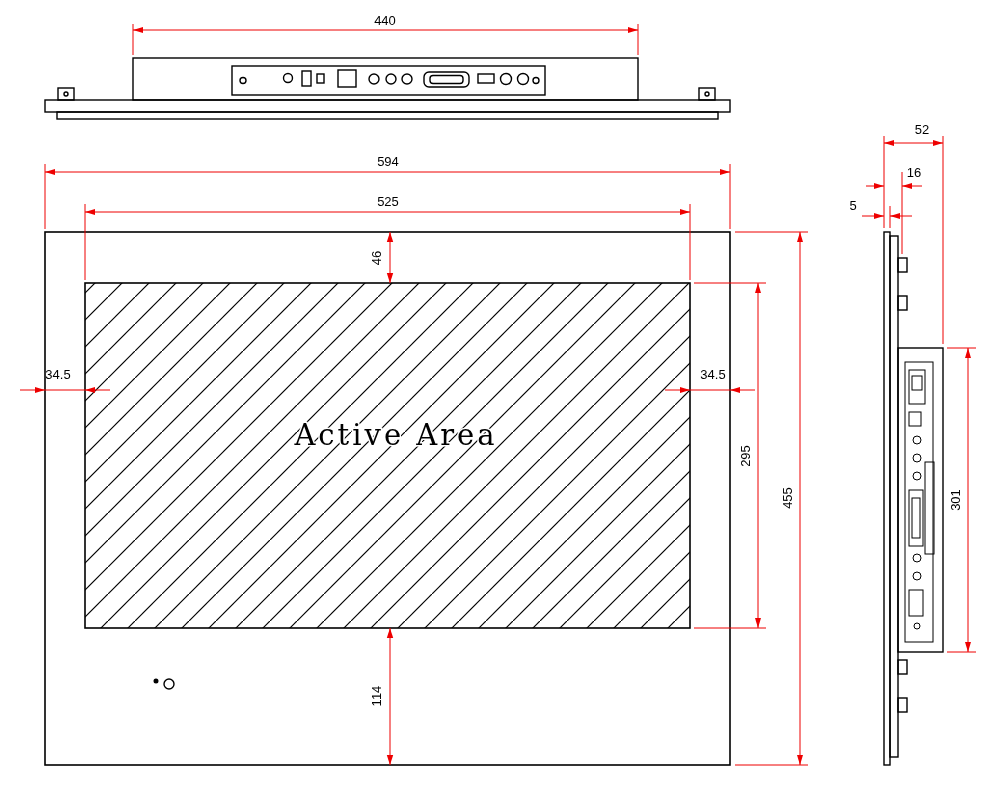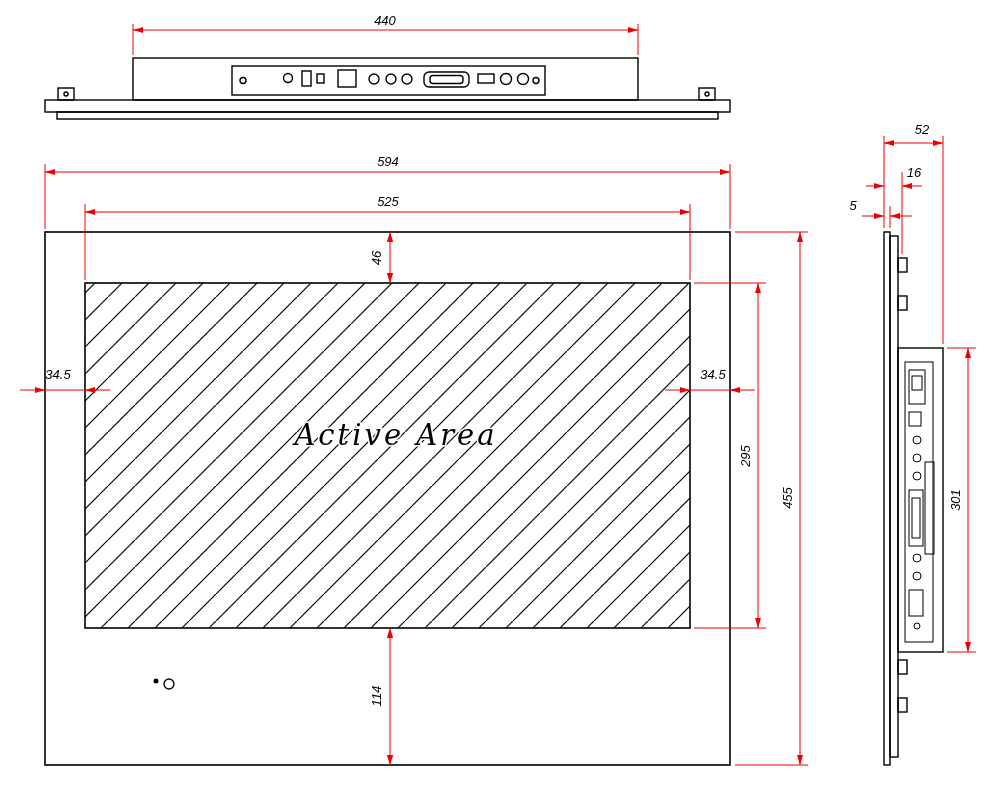--- a/index.html
+++ b/index.html
@@ -1,16 +1,16 @@
 <!DOCTYPE html>
 <html><head>
 <meta charset="utf-8">
 <style>
   html,body{margin:0;padding:0;background:#ffffff;}
-  .page{width:999px;height:800px;position:relative;background:#ffffff;overflow:hidden;font-style:italic;}
+  .page{width:999px;height:800px;position:relative;background:#ffffff;overflow:hidden;}
   svg{display:block;}
   text.dim{font-family:"Liberation Sans",sans-serif;font-size:13px;fill:#000;}
   text.active-label{font-family:"DejaVu Serif",serif;font-size:29px;fill:#000;letter-spacing:3px;
     paint-order:stroke;stroke:#ffffff;stroke-width:3px;}
 </style>
 </head>
 <body>
 
 <div class="page">
 <svg width="999" height="800" viewBox="0 0 999 800" xmlns="http://www.w3.org/2000/svg">

